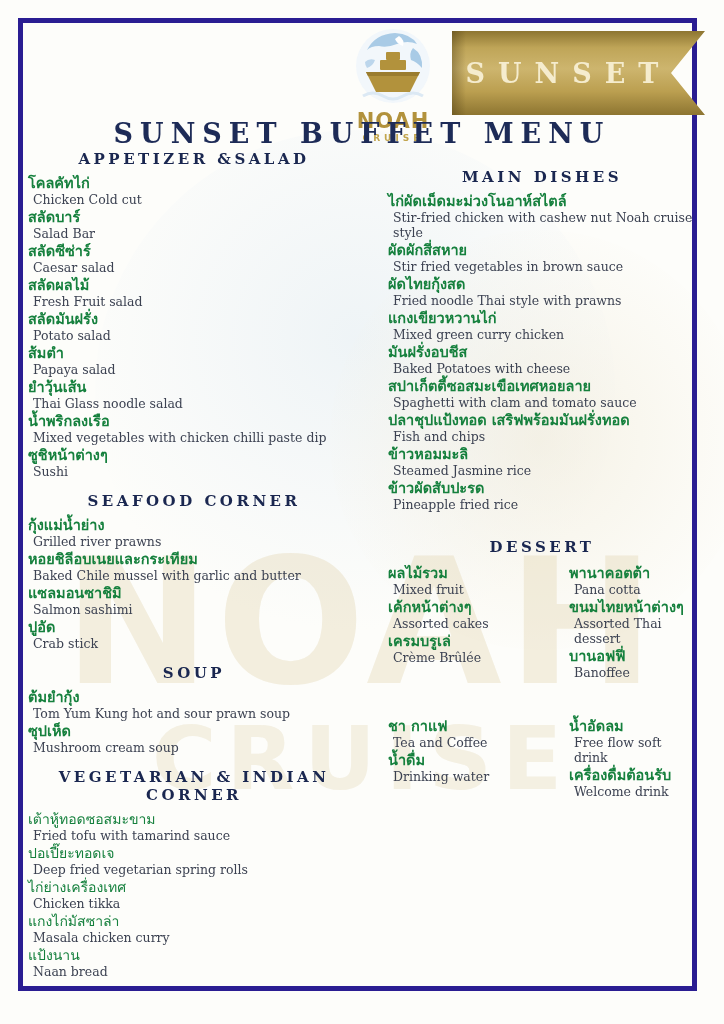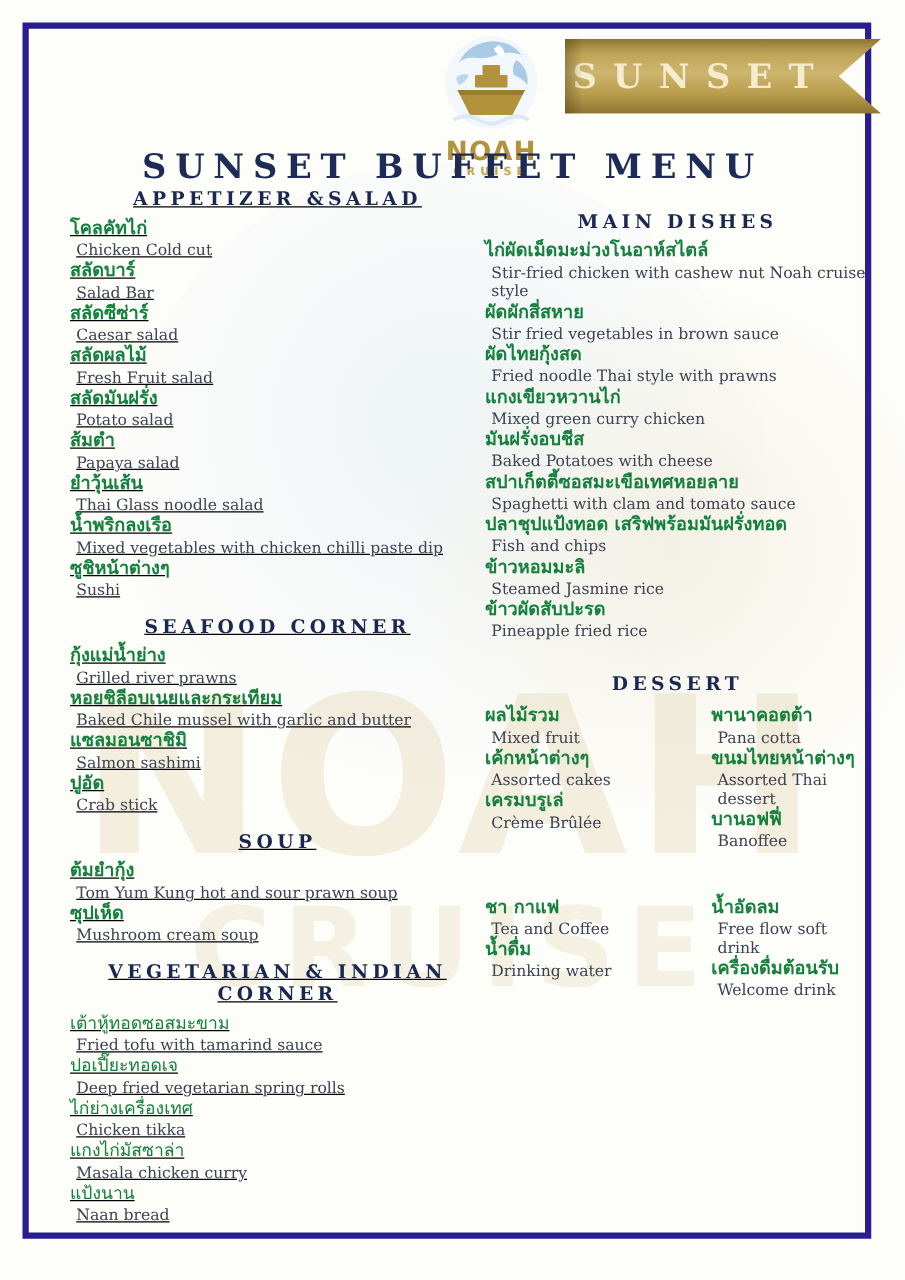--- a/index.html
+++ b/index.html
@@ -21,33 +21,33 @@
     font-size:88px;letter-spacing:10px;color:rgba(230,219,186,0.38);line-height:1;}
   
   .border-frame{position:absolute;left:18px;top:18px;width:679px;height:973px;
     border:5px solid #2a1d92;box-sizing:border-box;pointer-events:none;z-index:3;}
   
   .logo{position:absolute;left:334px;top:26px;width:118px;text-align:center;z-index:2;}
   .logo-noah{font-family:"DejaVu Sans","Liberation Sans",sans-serif;font-weight:bold;
     font-size:21px;letter-spacing:1px;color:#b2923c;line-height:1;margin-top:1px;}
   .logo-cruise{font-family:"DejaVu Sans","Liberation Sans",sans-serif;font-weight:bold;
     font-size:9px;letter-spacing:4px;color:#c2a54e;line-height:1;margin-top:2px;}
-  .ribbon{position:absolute;left:452px;top:31px;width:253px;height:60px;z-index:4;
+  .ribbon{position:absolute;left:452px;top:31px;width:253px;height:84px;z-index:4;
     background:linear-gradient(180deg,#8d7531 0%,#bfa558 20%,#cdb56e 45%,#bb9f50 72%,#8d7531 100%);
     clip-path:polygon(0 0,100% 0,calc(100% - 34px) 50%,100% 100%,0 100%);
-    display:flex;align-items:center;justify-content:flex-start;padding-right:26px;box-sizing:border-box;}
+    display:flex;align-items:center;justify-content:center;padding-right:26px;box-sizing:border-box;}
   .ribbon::before{content:"";position:absolute;left:0;top:0;width:14px;height:100%;
     background:linear-gradient(90deg,rgba(60,45,10,0.35),rgba(60,45,10,0));}
   .ribbon-label{color:#f5ecce;font-size:27px;font-weight:bold;letter-spacing:13px;
     font-family:"DejaVu Serif","Liberation Serif",serif;text-indent:6px;}
   .title{position:absolute;left:0;top:118px;width:100%;margin:0;text-align:center;z-index:2;
     font-size:27px;font-weight:bold;letter-spacing:7px;color:#1d2b57;}
   
   .col{position:absolute;z-index:2;}
-  .col.left{left:56px;top:150px;width:332px;text-decoration:underline;}
+  .col.left{left:28px;top:150px;width:332px;}
   .col.right{left:388px;top:168px;width:308px;}
   .section-heading{text-align:center;font-weight:bold;font-size:15px;letter-spacing:3.5px;
     color:#1a2750;line-height:18px;margin-bottom:7px;}
   .col.left .menu-section + .menu-section{margin-top:13px;}
   .col.right .menu-section:nth-child(2){margin-top:26px;}
   .col.right .menu-section:nth-child(3){margin-top:36px;}
   .menu-item .th{font-family:"DejaVu Sans","Liberation Sans",sans-serif;font-weight:bold;
     font-size:14.5px;color:#15803d;line-height:17px;margin-top:2px;}
   .menu-item .en{font-size:12.5px;color:#3c4252;line-height:15px;padding-left:5px;}
   .menu-section.thai-regular .th{font-weight:normal;font-size:14px;}

